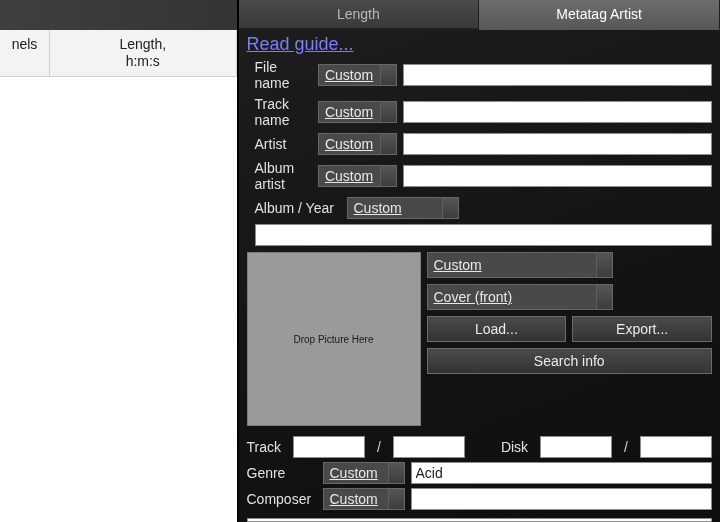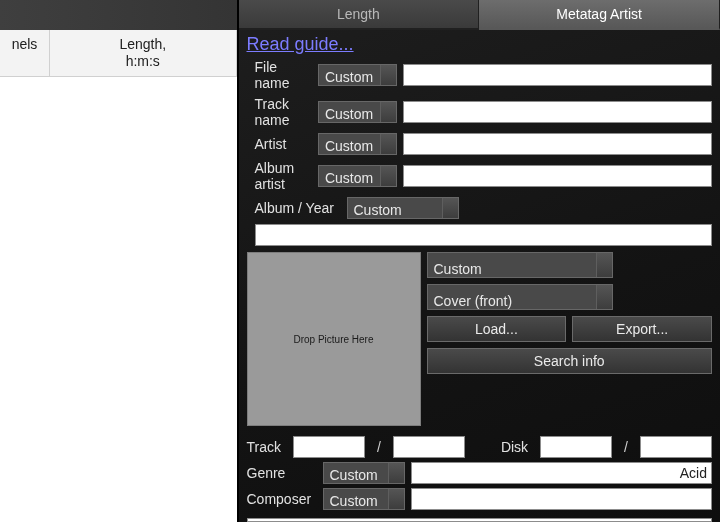--- a/index.html
+++ b/index.html
@@ -81,24 +81,25 @@
   }
   .row { display: flex; align-items: center; gap: 6px; }
   .lbl { width: 86px; color: #e2e2e2; font-size: 14px; }
   .combo, .dark-input, .white-input, .dark-btn {
     height: 22px; font-size: 14px;
   }
   .combo {
     background: #494949;
     color: #e8e8e8;
     border: 1px solid #676767;
-    display: flex; align-items: flex-end;
+    display: flex; align-items: center;
     padding: 0 6px;
     position: relative;
     cursor: pointer;
+    text-decoration: underline;
   }
   .combo .caret {
     position: absolute; right: 0; top: 0; bottom: 0; width: 16px;
     border-left: 1px solid #5e5e5e;
     background: linear-gradient(#555,#3d3d3d);
   }
   .combo.wd1 { width: 112px; }
   .combo.wd2 { width: 186px; }
   .combo.wd3 { width: 82px; }
   .white-input {
@@ -255,21 +256,21 @@
       <span class="slash">/</span>
       <input class="white-input mid" style="">
     </div>
 
     <div class="genre-row">
       <span class="lbl">Genre</span>
       <div class="combo wd3">
         <span>Custom</span>
         <span class="caret"></span>
       </div>
-      <input class="white-input" style="flex: 1 1 0%; text-align: right;" value="Acid">
+      <input class="white-input" style="flex: 1 1 0%;" value="Acid">
     </div>
 
     <div class="composer-row">
       <span class="lbl">Composer</span>
       <div class="combo wd3">
         <span>Custom</span>
         <span class="caret"></span>
       </div>
       <input class="white-input" style="flex: 1 1 0%;">
     </div>

